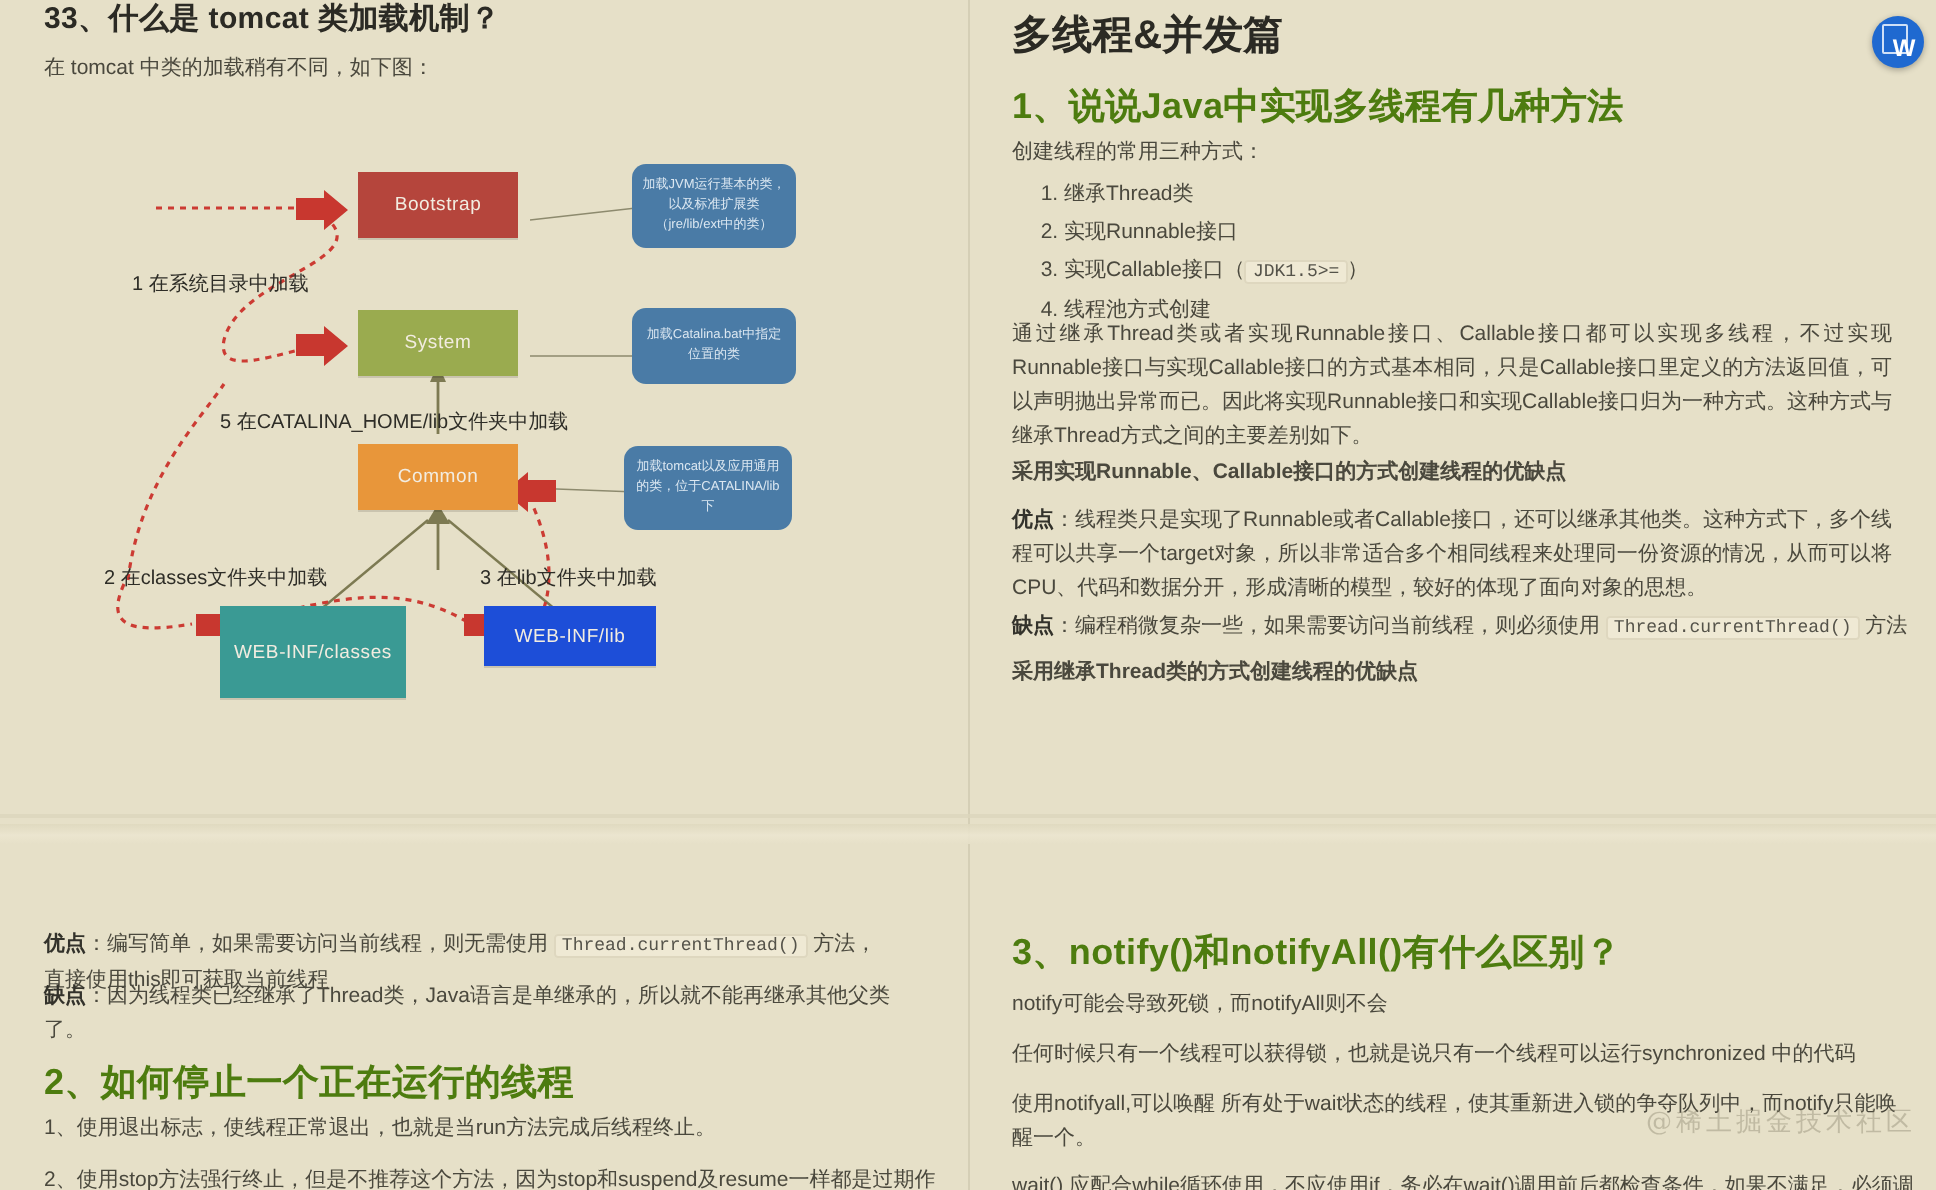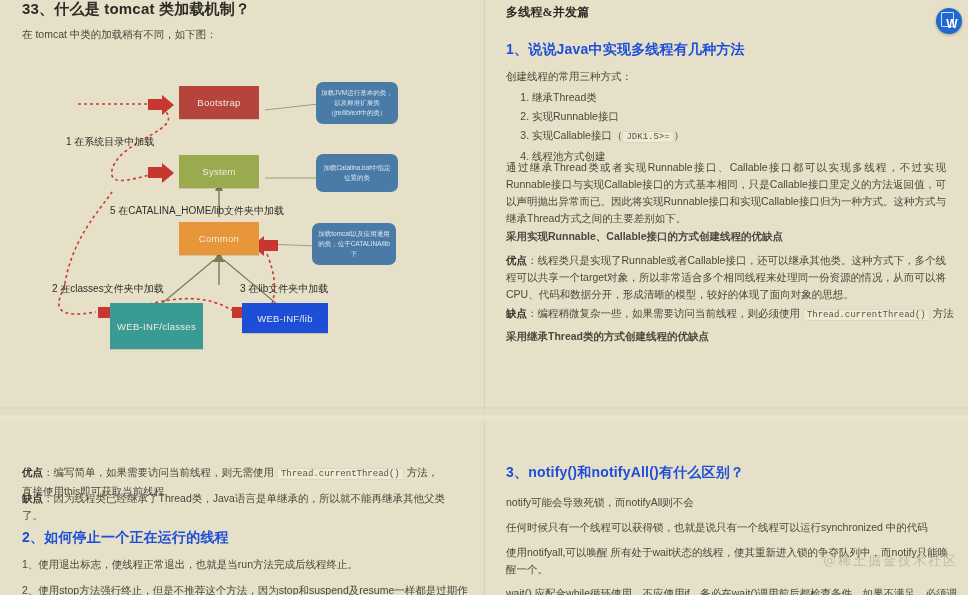--- a/index.html
+++ b/index.html
@@ -23,21 +23,21 @@
   .seam{position:absolute;left:0;width:968px;top:412px;height:10px;
         background:linear-gradient(#dfd9bf,#e9e3cc 45%,#ece6d0 55%,#e6e0c8);
         opacity:.9;}
   .seam2{position:absolute;left:0;width:968px;top:407px;height:2px;background:#dcd6bd;opacity:.8;}
 
   h1.sec{
     font-size:15px;font-weight:bold;color:#2b2a24;margin:0;
     letter-spacing:.2px;
   }
   h2.q{
-    font-size:14px;font-weight:bold;color:#1d4ed8;margin:0;
+    font-size:18px;font-weight:bold;color:#4d7c0f;margin:0;
     letter-spacing:.2px;
   }
   p.t{
     font-size:10.5px;line-height:17px;color:#4a483d;margin:0;
   }
   p.t b,.bold{font-weight:bold;color:#33322b;}
   .code{
     font-family:"Liberation Mono","DejaVu Sans Mono",monospace;
     font-size:9px;background:#efe9d4;border:1px solid #ded7bf;
     border-radius:2px;padding:0 3px;color:#55534a;
@@ -150,21 +150,21 @@
       <h2 class="q" style="position:absolute;left:22px;top:107px;">2、如何停止一个正在运行的线程</h2>
 
       <p class="t" style="position:absolute;left:22px;top:134px;width:440px;">1、使用退出标志，使线程正常退出，也就是当run方法完成后线程终止。</p>
       <p class="t" style="position:absolute;left:22px;top:160px;width:450px;">2、使用stop方法强行终止，但是不推荐这个方法，因为stop和suspend及resume一样都是过期作</p>
     </div>
   </div>
 
   <div class="col col-right">
 
     <div class="clip" style="top:0;height:408px;">
-      <h1 class="sec" style="position:absolute;left:22px;top:4px;font-size:12px;font-family:Liberation Serif, serif;">多线程&amp;并发篇</h1>
+      <h1 class="sec" style="position:absolute;left:22px;top:4px;font-size:20px;">多线程&amp;并发篇</h1>
 
       <h2 class="q" style="position:absolute;left:22px;top:41px;">1、说说Java中实现多线程有几种方法</h2>
 
       <p class="t" style="position:absolute;left:22px;top:68px;">创建线程的常用三种方式：</p>
 
       <ol class="lst" style="position:absolute;left:22px;top:88px;">
         <li><span>继承Thread类</span></li>
         <li><span>实现Runnable接口</span></li>
         <li><span>实现Callable接口（</span><span class="code">JDK1.5&gt;=</span><span>）</span></li>
         <li><span>线程池方式创建</span></li>

